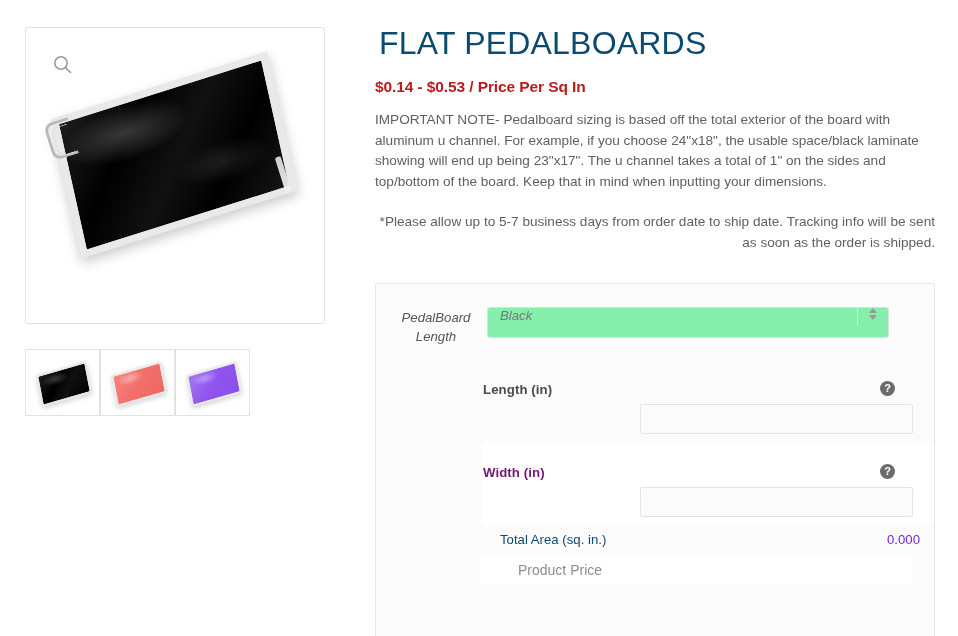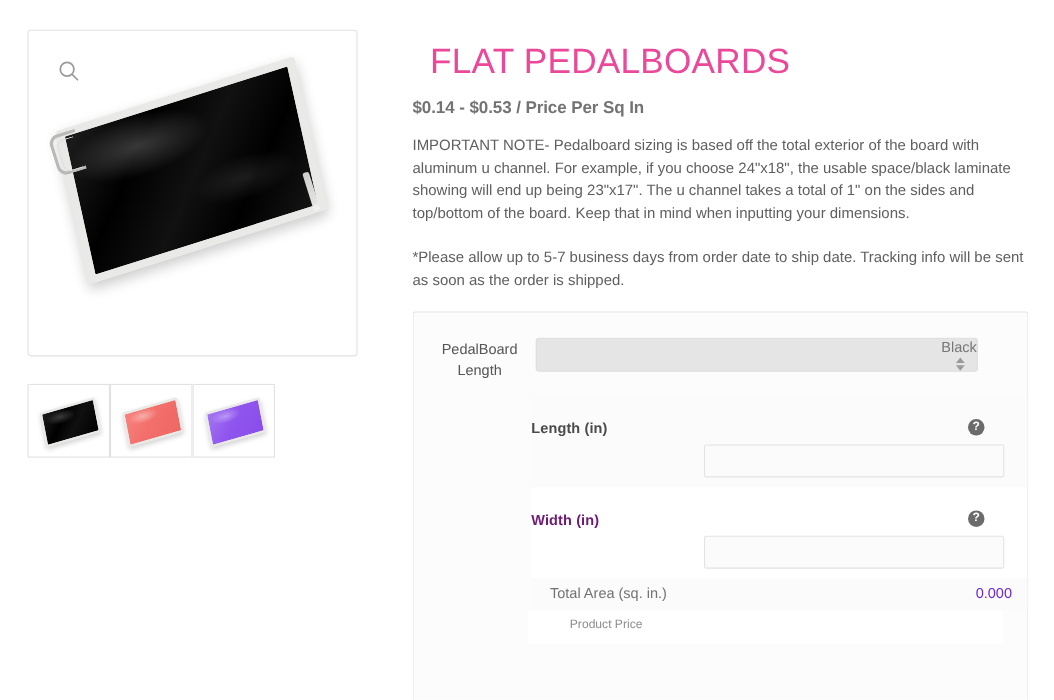--- a/index.html
+++ b/index.html
@@ -167,43 +167,43 @@
 
   
   .detail {
     position: absolute;
     left: 375px;
     top: 22px;
     width: 560px;
   }
 
   .product-title {
-    margin: 16px;
+    margin: 4px;
     font-size: 32px;
     line-height: 1.12;
     font-weight: 400;
     letter-spacing: .2px;
-    color: #ec4899;
+    color: #0c4a6e;
   }
 
   .price {
     margin: 16px 0 0 0;
     font-size: 15.5px;
     font-weight: bold;
-    color: #737373;
+    color: #b91c1c;
     letter-spacing: -0.1px;
   }
 
   .desc {
     margin: 14px 0 0 0;
     font-size: 13.6px;
     line-height: 20.8px;
     color: #5f5f5f;
   }
-  .desc.second { margin-top: 19px; }
+  .desc.second { margin-top: 19px; text-align: right; }
 
   
   .form-panel {
     position: absolute;
     left: 375px;
     top: 283px;
     width: 560px;
     height: 360px;
     border: 1px solid #e6e6e6;
     border-bottom: none;
@@ -214,43 +214,43 @@
 
   .row {
     position: relative;
     width: 100%;
   }
 
   
   .row-color {
     height: 76px;
     padding-top: 18px;
+    font-style: italic;
   }
   .color-label {
     position: absolute;
     left: 14px;
     top: 24px;
     width: 92px;
     text-align: center;
     font-size: 13.2px;
     line-height: 19px;
     color: #555555;
   }
   .select-wrap {
     position: absolute;
     left: 111px;
     top: 23px;
     width: 402px;
     height: 31px;
-    background: #e5e5e5;
+    background: #86efac;
     border: 1px solid #dedede;
     border-radius: 3px;
     display: flex;
-    align-items: flex-end;
-    flex-direction: column;
+    align-items: flex-start;
   }
   .select-value {
     flex: 1;
     padding-left: 12px;
     font-size: 13.2px;
     color: #777777;
   }
   .select-divider {
     width: 1px;
     height: 17px;
@@ -344,21 +344,21 @@
   .row-total .tot-bg {
     position: absolute;
     left: 107px; right: 0; top: 0; bottom: 0;
     background: #fbfbfb;
   }
   .row-total .tot-label {
     position: absolute;
     left: 124px;
     top: 6px;
     font-size: 13.2px;
-    color: #737373;
+    color: #0c4a6e;
   }
   .row-total .tot-value {
     position: absolute;
     right: 14px;
     top: 6px;
     font-size: 13.2px;
     color: #6d28d9;
   }
 
   
@@ -368,21 +368,21 @@
   }
   .row-price .pp-bg {
     position: absolute;
     left: 104px; right: 22px; top: 0; bottom: 0;
     background: #ffffff;
   }
   .row-price .pp-label {
     position: absolute;
     left: 142px;
     top: 7px;
-    font-size: 11px;
+    font-size: 14px;
     color: #8d8d8d;
   }
 </style>
 </head>
 <body>
 
 <div class="page">
 
   <div class="gallery">
 

